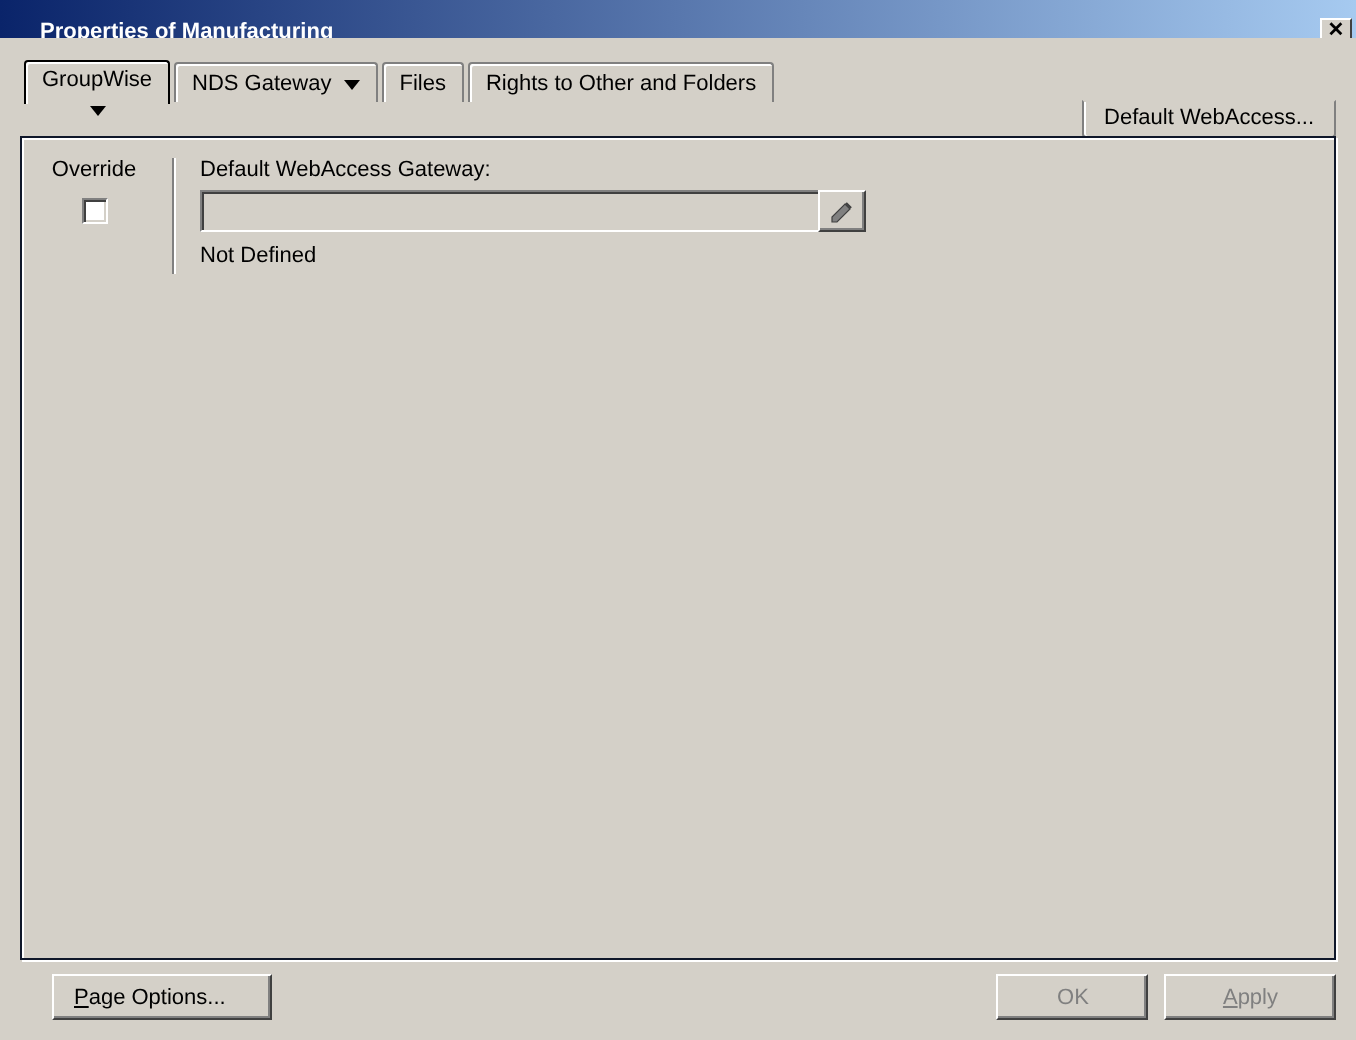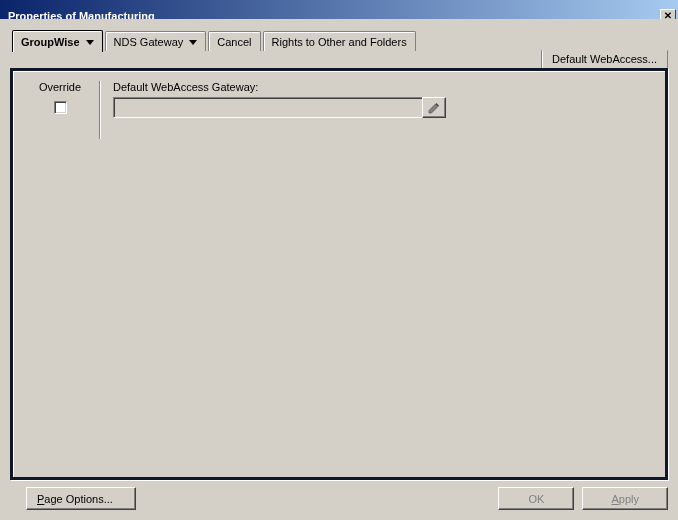--- a/index.html
+++ b/index.html
@@ -12,21 +12,21 @@
     height: 520px;
     overflow: hidden;
     position: relative;
   }
   .titlebar {
     height: 31px;
     background: linear-gradient(to right, #0a246a, #a6caf0);
     color: #fff;
     display: flex;
     align-items: center;
-    padding: 0 2px 0 8px;
+    padding: 0 2px 0 20px;
     font-weight: bold;
     font-size: 11px;
     justify-content: center;
   }
   .titlebar .spacer { flex: 1; }
   .close-btn {
     width: 16px;
     height: 14px;
     background: #d4d0c8;
     border: 1px solid #fff;
@@ -66,25 +66,26 @@
     align-items: center;
     gap: 6px;
     height: 20px;
     color: #000;
     cursor: default;
     position: relative;
     box-shadow: inset 1px 1px 0 #fff;
   }
   .tab.active {
     height: 22px;
-    font-weight: bold;
+    font-weight: normal;
     border-color: #000;
     background: #d4d0c8;
     z-index: 2;
     margin-bottom: -1px;
+    flex-direction: column;
   }
   .tab .dd {
     width: 0; height: 0;
     border-left: 4px solid transparent;
     border-right: 4px solid transparent;
     border-top: 5px solid #000;
     margin-top: 1px;
   }
   .subtabbar {
     display: flex;
@@ -101,24 +102,24 @@
     background: #d4d0c8;
     box-shadow: inset 1px 0 0 #fff;
     cursor: default;
   }
   .panel {
     position: absolute;
     top: 49px;
     left: 10px;
     right: 10px;
     bottom: 40px;
-    border: 3px solid #0f172a;
+    border: 1px solid #0f172a;
     box-shadow: inset 1px 1px 0 #fff, 1px 1px 0 #fff;
     background: #d4d0c8;
-    padding: 10px 20px;
+    padding: 10px 9px;
   }
   .content-row {
     display: flex;
     gap: 12px;
   }
   .left-col {
     width: 54px;
     text-align: center;
   }
   .left-col .lbl {
@@ -225,21 +226,21 @@
   <div class="tabbar">
     <div class="tab active">
       <span>GroupWise</span>
       <span class="dd"></span>
     </div>
     <div class="tab">
       <span>NDS Gateway</span>
       <span class="dd"></span>
     </div>
     <div class="tab">
-      <span>Cancel</span>
+      <span>Files</span>
     </div>
     <div class="tab">
       <span>Rights to Other and Folders</span>
     </div>
   </div>
 
   <div class="subtabbar">
     <div class="subtab">
       <span>Default WebAccess...</span>
     </div>
@@ -256,20 +257,21 @@
         <div>Default WebAccess Gateway:</div>
         <div class="field-row">
           <div class="textfield"></div>
           <div class="edit-btn">
             <svg class="pencil" viewBox="0 0 12 12">
               <path d="M1 11 L1 8.5 L7.5 2 L10 4.5 L3.5 11 Z" fill="#808080" stroke="#404040" stroke-width="0.6"></path>
               <path d="M8 1.5 L10.5 4" stroke="#404040" stroke-width="1.2"></path>
             </svg>
           </div>
         </div>
+        <div>Not Defined</div>
       </div>
     </div>
   </div>
 
   <div class="buttonbar">
     <div class="btn page-opts">
       <span><span class="mn">P</span>age Options...</span>
     </div>
     <div class="gap"></div>
     <div class="btn disabled">

